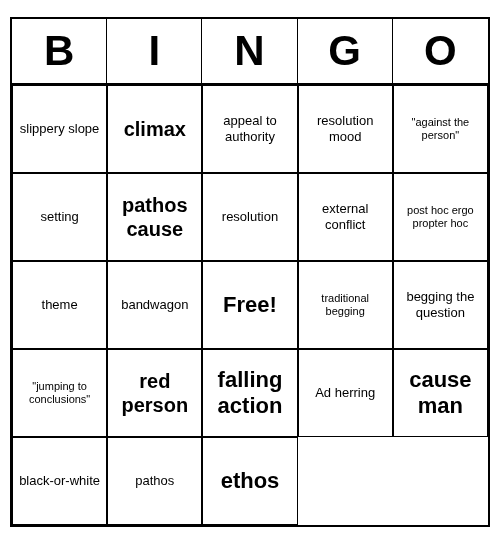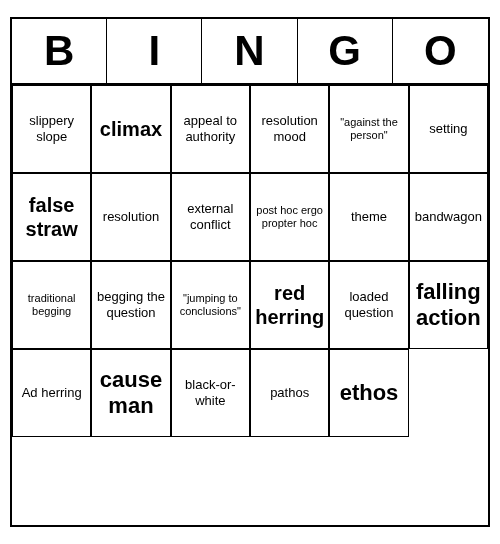--- a/index.html
+++ b/index.html
@@ -36,21 +36,21 @@
       padding: 8px 0;
       border-right: 1px solid #000;
     }
 
     .bingo-header-cell:last-child {
       border-right: none;
     }
 
     .bingo-grid {
       display: grid;
-      grid-template-columns: repeat(6, 1fr);
+      grid-template-columns: repeat(5, 1fr);
       grid-template-rows: repeat(5, 1fr);
     }
 
     .bingo-cell {
       border: 1px solid #000;
       border-collapse: collapse;
       text-align: center;
       vertical-align: middle;
       display: flex;
       align-items: center;
@@ -113,53 +113,53 @@
         <span>resolution mood</span>
       </div>
     <div class="bingo-cell small-text">
         <span>"against the person"</span>
       </div>
 
     <div class="bingo-cell">
         <span>setting</span>
       </div>
     <div class="bingo-cell large-text">
-        <span>false straw</span>
+        <span>pathos cause</span>
       </div>
     <div class="bingo-cell">
         <span>resolution</span>
       </div>
     <div class="bingo-cell">
         <span>external conflict</span>
       </div>
     <div class="bingo-cell small-text">
         <span>post hoc ergo propter hoc</span>
       </div>
 
     <div class="bingo-cell">
         <span>theme</span>
       </div>
     <div class="bingo-cell">
         <span>bandwagon</span>
       </div>
+    <div class="bingo-cell free-cell">
+        <span>Free!</span>
+      </div>
     <div class="bingo-cell small-text">
         <span>traditional begging</span>
       </div>
     <div class="bingo-cell">
         <span>begging the question</span>
       </div>
 
     <div class="bingo-cell small-text">
         <span>"jumping to conclusions"</span>
       </div>
     <div class="bingo-cell large-text">
-        <span>red herring</span>
-      </div>
-    <div class="bingo-cell">
-        <span>loaded question</span>
+        <span>red person</span>
       </div>
     <div class="bingo-cell xlarge-text">
         <span>falling action</span>
       </div>
 
     <div class="bingo-cell">
         <span>Ad herring</span>
       </div>
     <div class="bingo-cell xlarge-text">
         <span>cause man</span>

